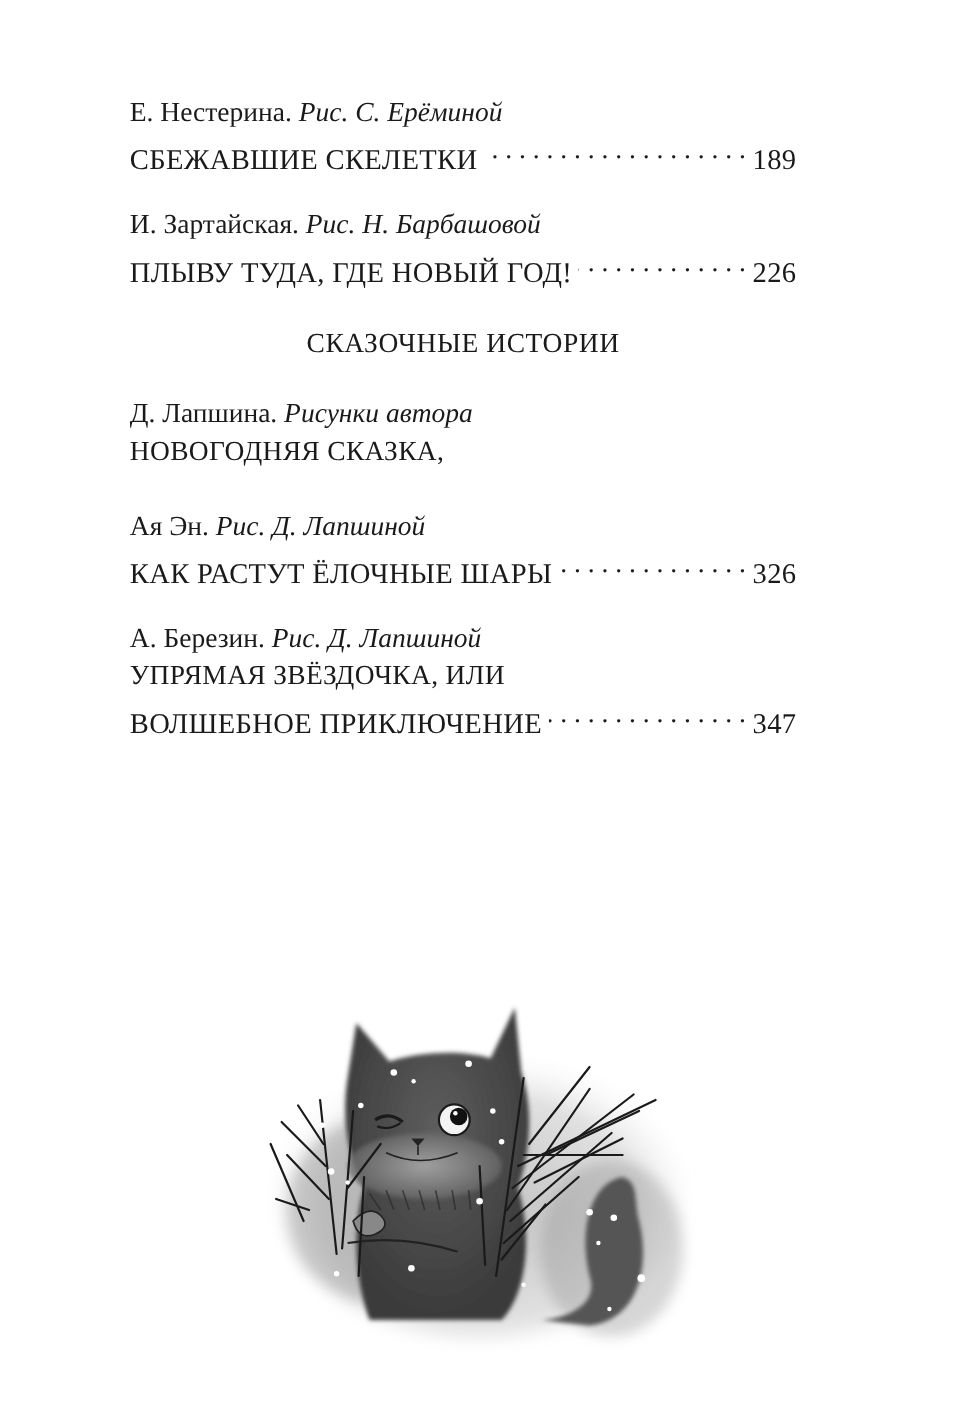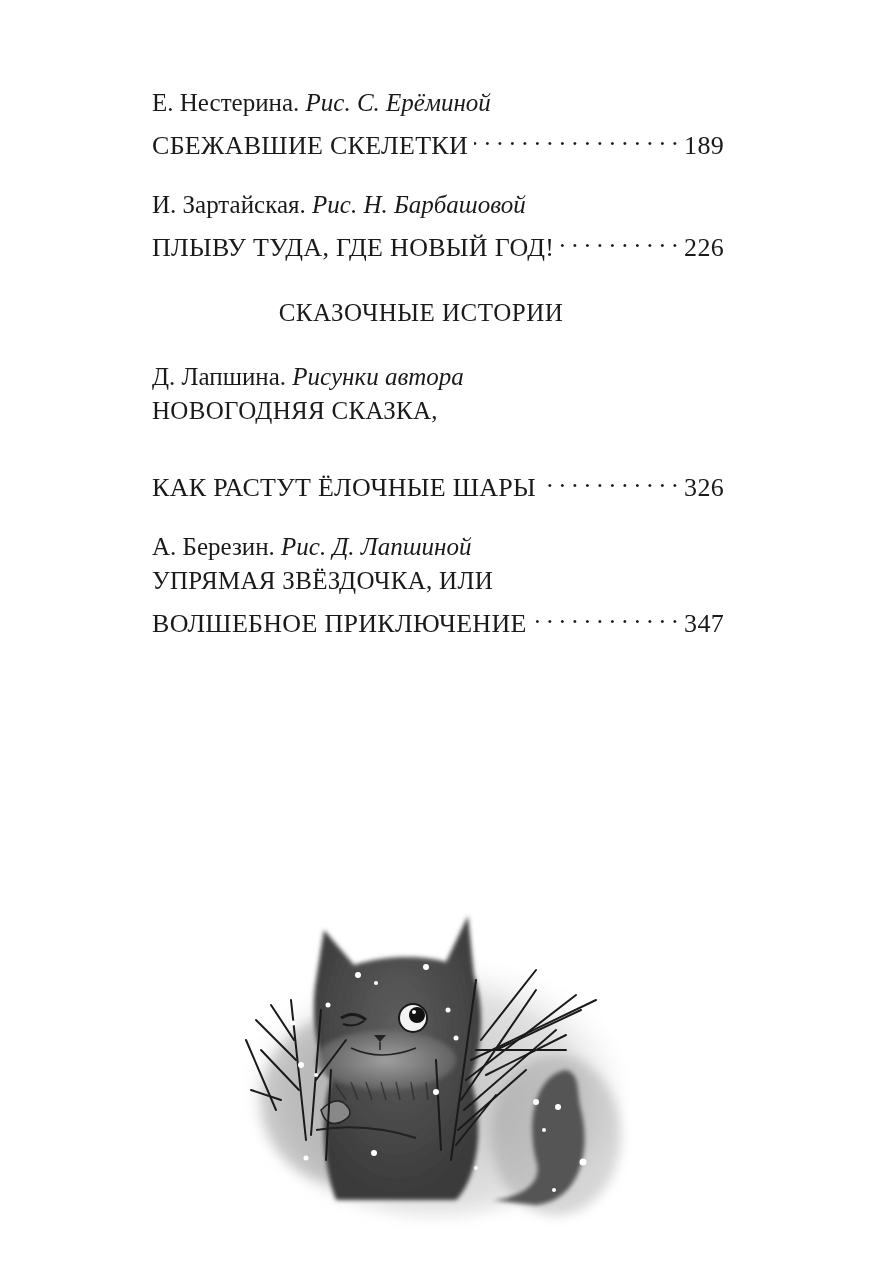--- a/index.html
+++ b/index.html
@@ -16,21 +16,20 @@
       color: #1a1a1a;
     }
     .page {
       position: absolute;
       left: 118px;
       top: 86px;
       width: 606px;
     }
     .entry {
       margin-bottom: 34px;
-      margin-left: 34px;
     }
     .author-line {
       font-family: "Liberation Serif", "DejaVu Serif", serif;
       font-size: 25px;
       line-height: 34px;
       height: 34px;
       white-space: nowrap;
     }
     .author-line .illus {
       font-style: italic;
@@ -127,20 +126,24 @@
 
   <div class="entry">
     <div class="author-line">
       <span>Д. Лапшина.</span>
       <span class="illus">Рисунки автора</span>
     </div>
     <div class="title-line">НОВОГОДНЯЯ СКАЗКА,</div>
   </div>
 
   <div class="entry">
+    <div class="author-line">
+      <span>Ая Эн.</span>
+      <span class="illus">Рис. Д. Лапшиной</span>
+    </div>
     <div class="title-last">
       <span class="t">КАК РАСТУТ  ЁЛОЧНЫЕ ШАРЫ</span>
       <span class="dots"></span>
       <span class="pg">326</span>
     </div>
   </div>
 
   <div class="entry">
     <div class="author-line">
       <span>А. Березин.</span>

